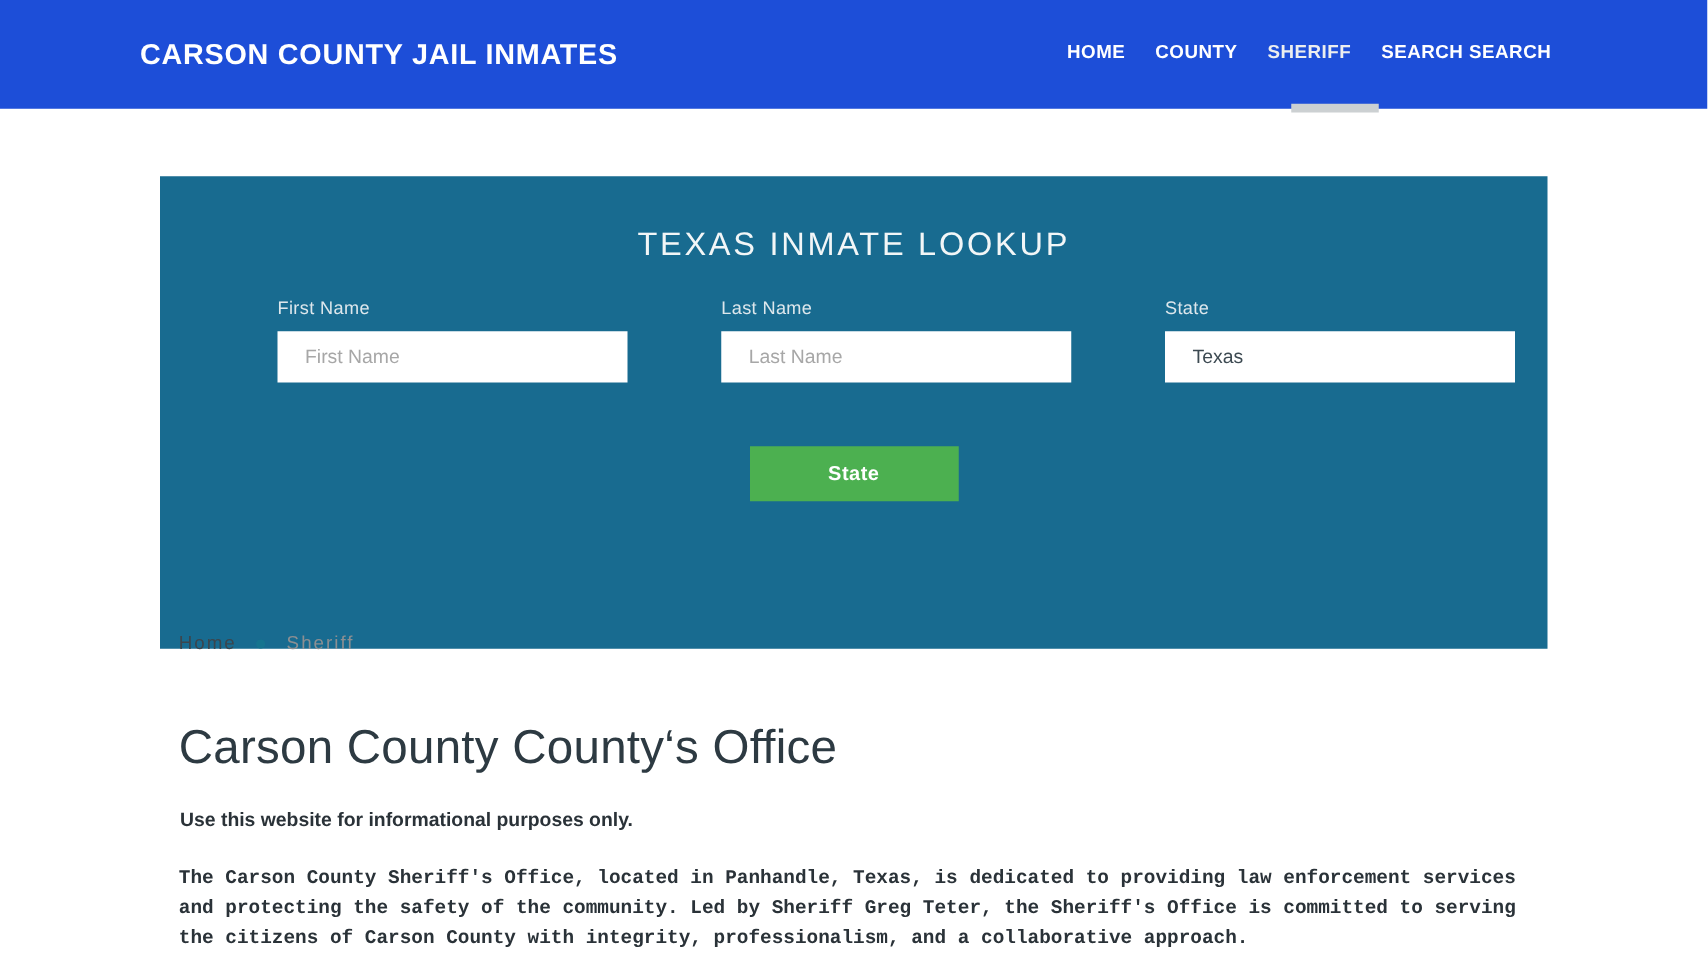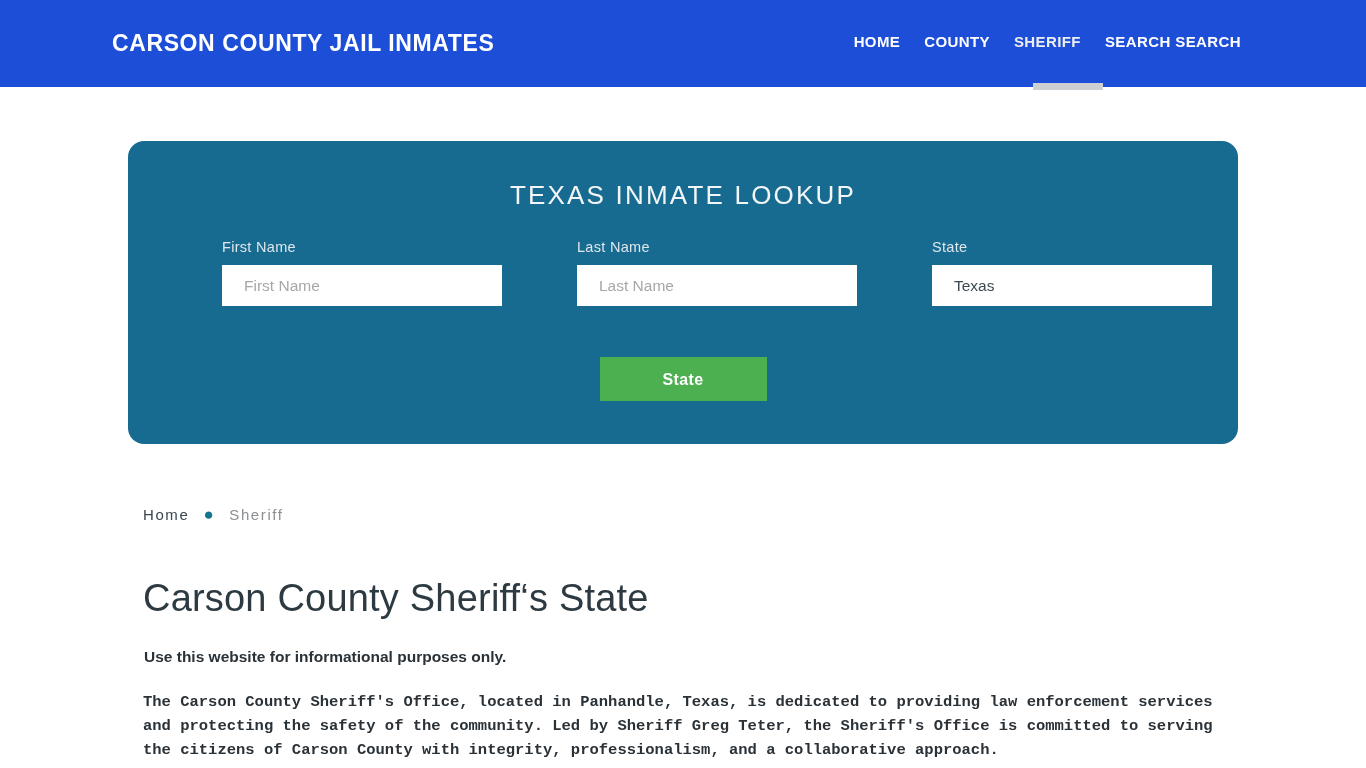--- a/index.html
+++ b/index.html
@@ -69,23 +69,22 @@
   
   .page {
     position: relative;
     width: 1366px;
   }
   .lookup-panel {
     position: absolute;
     left: 128px;
     top: 54px; 
     width: 1110px;
-    height: 303px;
+    height: 378px;
     background: #186b90;
-    border-radius: 16px;
   }
   .lookup-title {
     text-align: center;
     color: #f2f6f7;
     font-size: 26px;
     letter-spacing: 2.2px;
     font-weight: normal;
     margin: 0;
     padding-top: 39px;
     font-family: "Liberation Sans Narrow", "Liberation Sans", sans-serif;
@@ -260,19 +259,19 @@
     </div>
   </section>
 
   <div class="breadcrumb">
     <a class="crumb-home" href="#">Home</a>
     <span class="crumb-sep">●</span>
     <span class="crumb-current">Sheriff</span>
   </div>
 
   <article class="article">
-    <h1>Carson County Sheriff‘s State</h1>
+    <h1>Carson County County‘s Office</h1>
     <p class="lede">Use this website for informational purposes only.</p>
     <p class="body-para">The Carson County Sheriff's Office, located in Panhandle, Texas, is dedicated to providing law enforcement services and protecting the safety of the community. Led by Sheriff Greg Teter, the Sheriff's Office is committed to serving the citizens of Carson County with integrity, professionalism, and a collaborative approach.</p>
     <p class="tail-para"></p>
   </article>
 
 </div>
 
 </body></html>

